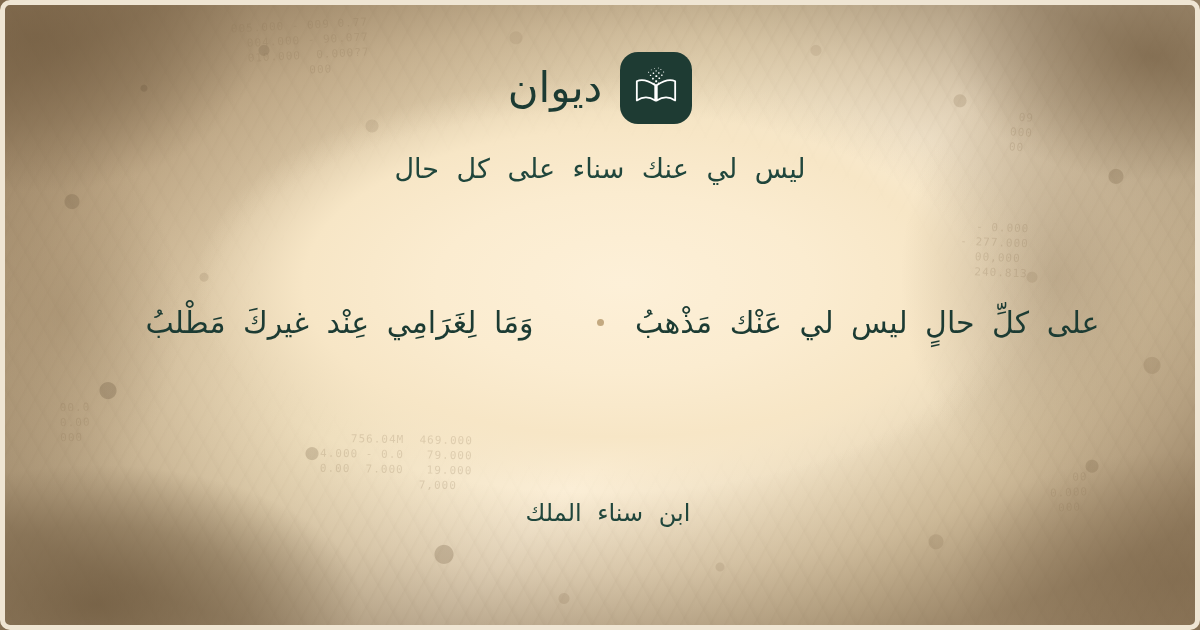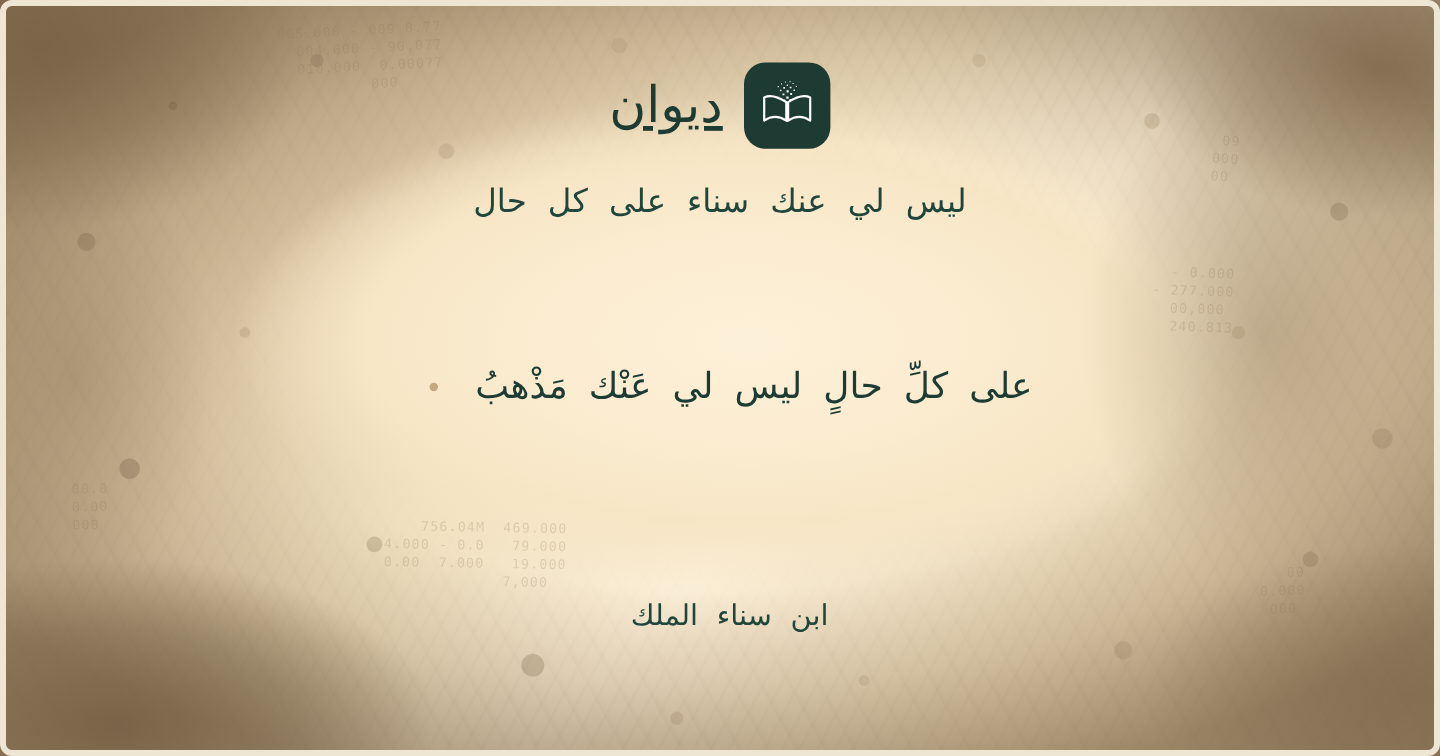--- a/index.html
+++ b/index.html
@@ -166,21 +166,20 @@
     flex: none;
   }
   .brand-logo svg { display: block; }
 
   .brand-name {
     font-size: 42px;
     line-height: 1;
     color: #1c3b33;
     font-weight: 400;
     direction: rtl;
-    text-decoration: underline;
   }
 
   .poem-title {
     margin-top: 26px;
     font-size: 27px;
     line-height: 1.4;
     color: #20463c;
     direction: rtl;
     text-align: center;
     word-spacing: 9px;
@@ -318,20 +317,21 @@
         </span>
       </div>
       <div class="brand-name">ديوان</div>
     </div>
 
     <div class="poem-title">ليس لي عنك سناء على كل حال</div>
 
     <div class="verse-block">
       <div class="hemistich hemistich-first">على كلِّ حالٍ ليس لي عَنْك مَذْهبُ</div>
       <div class="verse-sep"></div>
+      <div class="hemistich hemistich-second">وَمَا لِغَرَامِي عِنْد غيركَ مَطْلبُ</div>
     </div>
 
     <div class="footer">
       <div class="poet-name">ابن سناء الملك</div>
     </div>
 
   </div>
 </div>
 
 </body></html>

